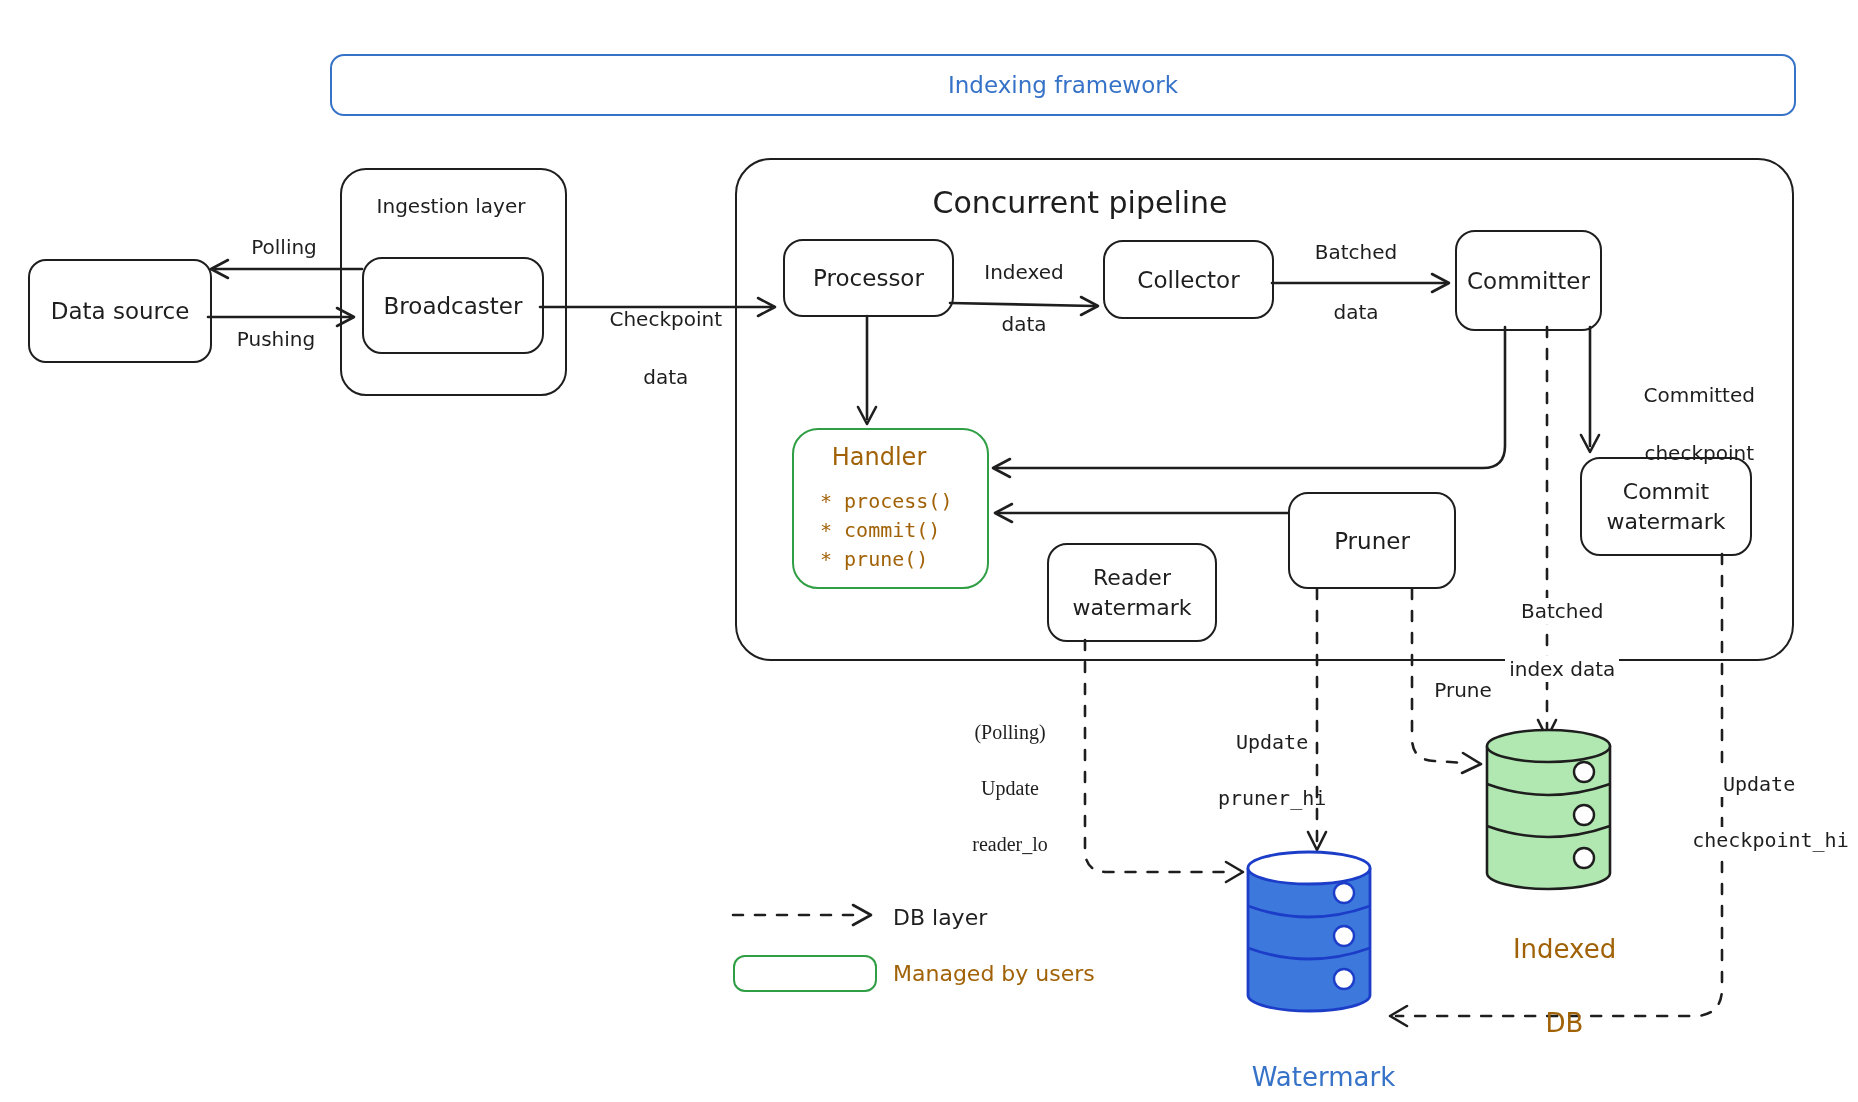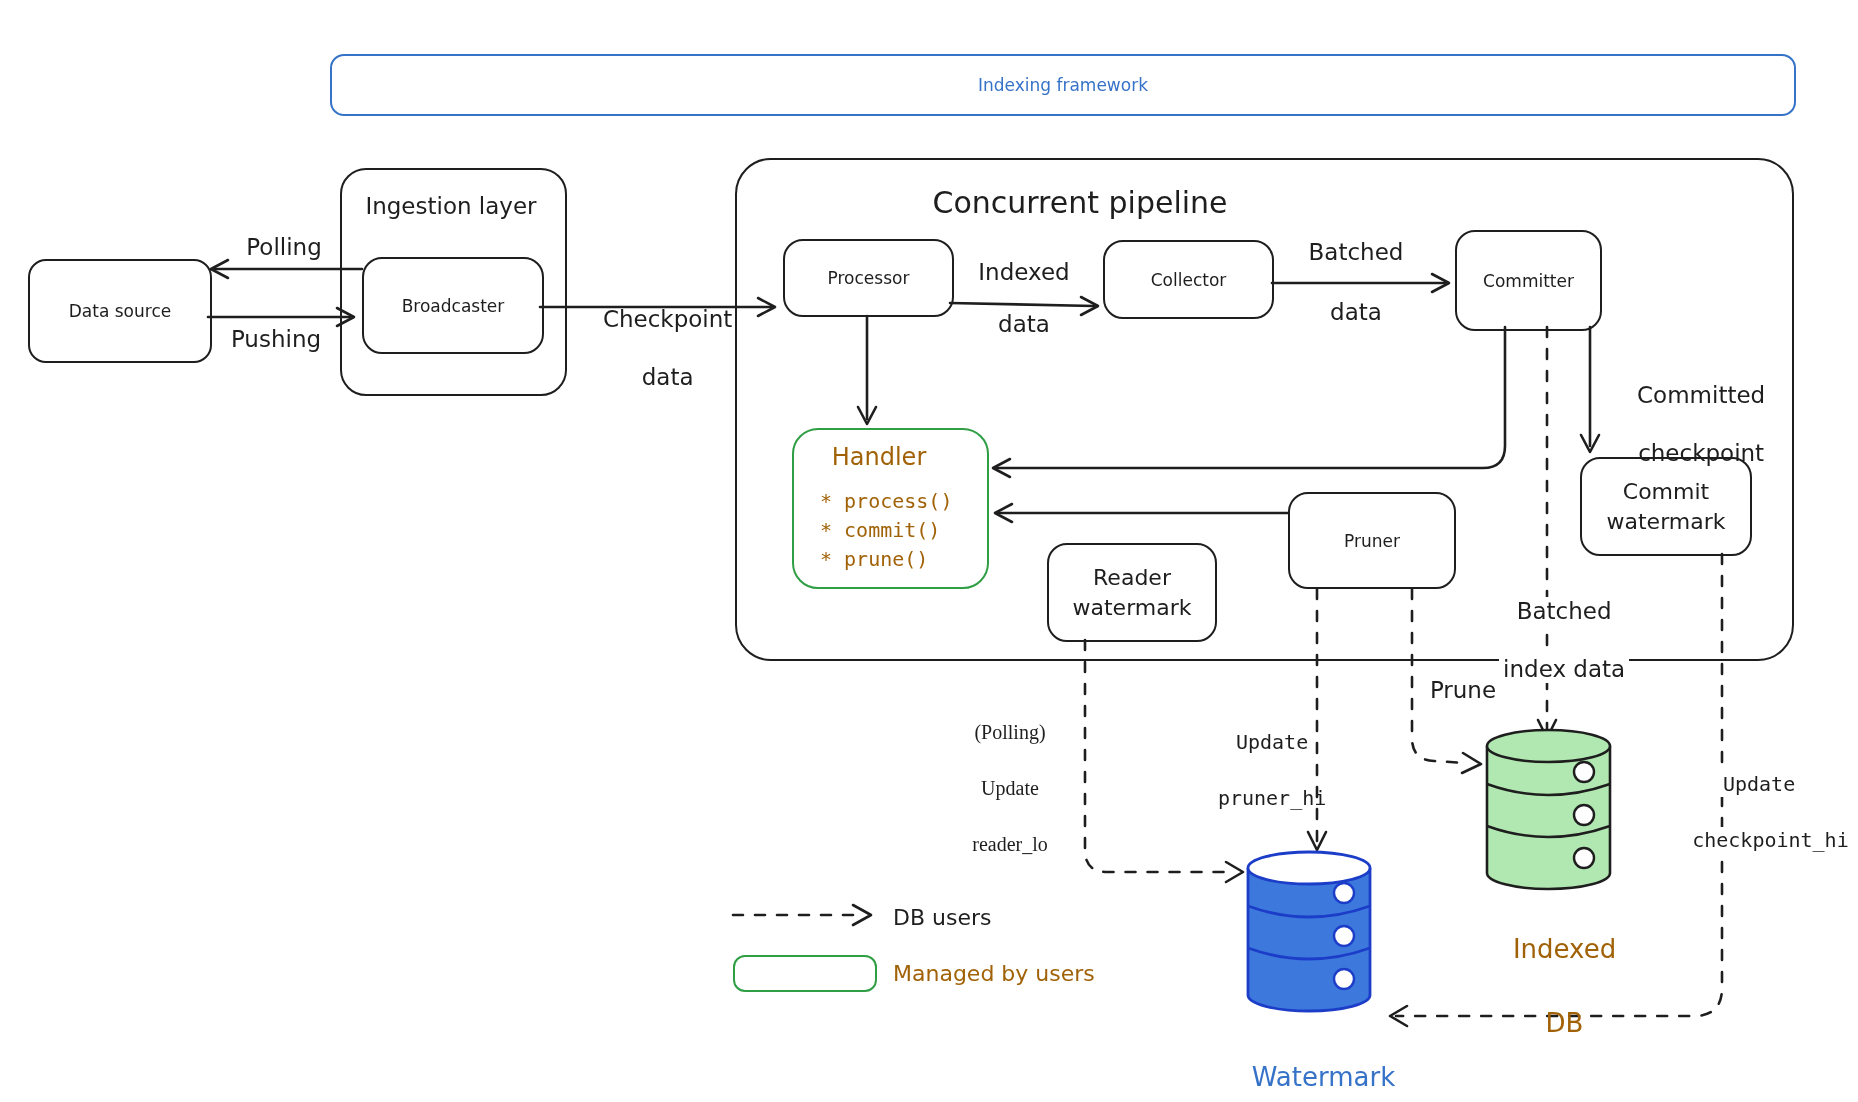--- a/index.html
+++ b/index.html
@@ -2,23 +2,23 @@
 <html><head>
 <meta charset="utf-8">
 <style>
   html,body{margin:0;padding:0;background:#ffffff;}
   .canvas{position:relative;width:1858px;height:1102px;background:#ffffff;overflow:hidden;
           font-family:"DejaVu Sans","Liberation Sans",sans-serif;color:#1e1e1e;}
   svg.wires{position:absolute;left:0;top:0;width:1858px;height:1102px;}
   .wire{fill:none;stroke:#1e1e1e;stroke-width:2.6;stroke-linecap:round;stroke-linejoin:round;}
   .dashed{stroke-dasharray:10 12;}
   .box{position:absolute;border:2.6px solid #1e1e1e;border-radius:18px;background:transparent;
-       display:flex;align-items:center;justify-content:center;text-align:center;font-size:17px;}
+       display:flex;align-items:center;justify-content:center;text-align:center;font-size:23px;}
   .green-border{border-color:#2f9e44;}
-  .lbl{position:absolute;text-align:center;font-size:23px;line-height:29px;white-space:pre;}
+  .lbl{position:absolute;text-align:center;font-size:20px;line-height:29px;white-space:pre;}
   .code{font-family:"DejaVu Sans Mono","Liberation Mono",monospace;font-size:20px;line-height:28px;}
   .whitebg{background:#ffffff;padding:1px 4px;}
   .blue{color:#3673c8;}
   .green{color:#a16207;}
   .title{font-size:30px;}
   .two-line{line-height:30px;}
 </style>
 </head>
 <body>
 
@@ -190,17 +190,17 @@
 
   <div class="lbl blue" style="left:1207px;top:1022px;width:200px;font-size:26px;line-height:37px;">
     <span>Watermark</span><br>
     
   </div>
   <div class="lbl green" style="left:1448px;top:894px;width:200px;font-size:26px;line-height:37px;">
     <span>Indexed</span><br>
     <span>DB</span>
   </div>
 
-  <div class="lbl" style="left:893px;top:903px;width:200px;text-align:left;font-size:22px;">DB users</div>
+  <div class="lbl" style="left:893px;top:903px;width:200px;text-align:left;font-size:22px;">DB layer</div>
   <div class="box green-border" style="left:733px;top:955px;width:140px;height:33px;border-radius:12px;"></div>
   <div class="lbl green" style="left:893px;top:959px;width:260px;text-align:left;font-size:22px;">Managed by users</div>
 
 </div>
 
 </body></html>

